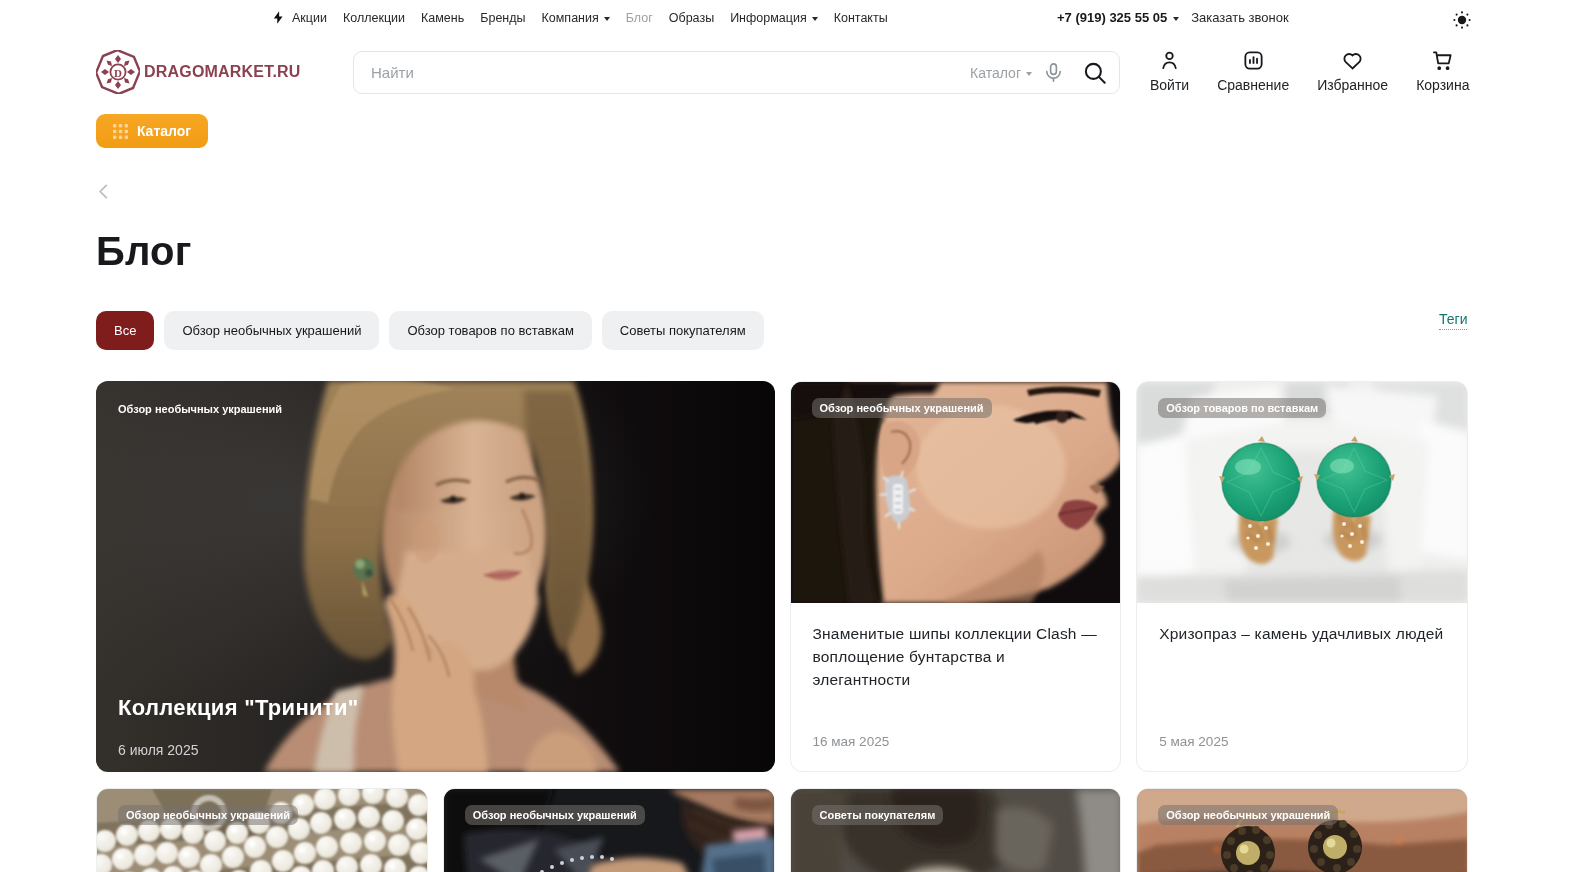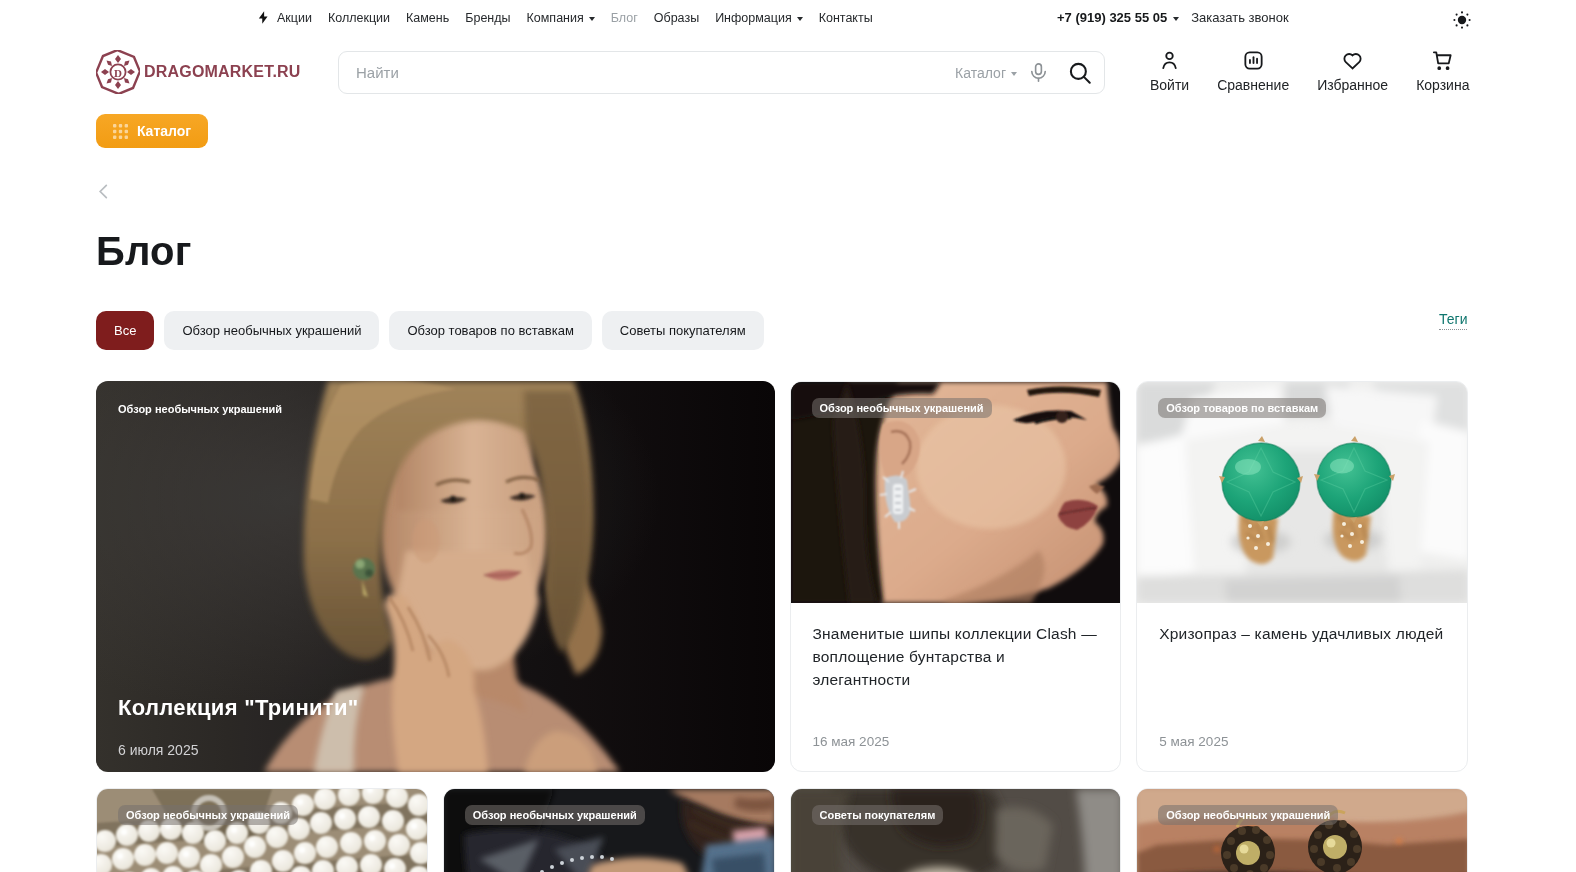--- a/index.html
+++ b/index.html
@@ -2,35 +2,35 @@
 <html lang="ru"><head>
 <meta charset="utf-8">
 <title>Блог</title>
 <style>
   * { margin:0; padding:0; box-sizing:border-box; }
   html,body { width:1576px; height:872px; overflow:hidden; background:#fff;
     font-family:"Liberation Sans", sans-serif; color:#1d2023; }
   .page { position:relative; width:1576px; height:872px; }
 
   
-  .topnav { position:absolute; top:10px; left:256px; display:flex; align-items:center;
+  .topnav { position:absolute; top:10px; left:271px; display:flex; align-items:center;
     font-size:12.5px; color:#26292c; }
   .topnav a { color:#26292c; text-decoration:none; margin-right:16px; display:flex; align-items:center; }
   .topnav a.muted { color:#9aa0a5; }
   .caret { display:inline-block; width:0; height:0; border-left:3.5px solid transparent;
     border-right:3.5px solid transparent; border-top:4px solid #26292c; margin-left:5px; margin-top:2px;}
   .topright { position:absolute; top:10px; left:1057px; display:flex; align-items:center; font-size:13px; }
   .topright .phone { font-weight:700; color:#17191b; }
   .topright .callback { margin-left:12px; color:#26292c; }
   .sun { position:absolute; top:10px; left:1452px; width:20px; height:20px; }
 
   
   .logo { position:absolute; top:50px; left:96px; display:flex; align-items:center; }
   .logo-name { font-size:16px; font-weight:700; color:#8c4150; letter-spacing:.2px; margin-left:4px; }
-  .search { position:absolute; top:51px; left:338px; width:767px; height:43px;
+  .search { position:absolute; top:51px; left:353px; width:767px; height:43px;
     border:1px solid #e3e6e8; border-radius:9px; background:#fff; display:flex; align-items:center; }
   .search .ph { color:#9ba1a6; font-size:15px; margin-left:17px; flex:1; }
   .search .cat { color:#9ba1a6; font-size:14px; display:flex; align-items:center; margin-right:10px;}
   .search .cat .caret { border-top-color:#9ba1a6; }
   .hicons { position:absolute; top:49px; left:1150px; display:flex; gap:28px; }
   .hicon { display:flex; flex-direction:column; align-items:center; }
   .hicon .lbl { font-size:14px; color:#212427; margin-top:5px; }
 
   
   .catbtn { position:absolute; top:114px; left:96px; width:112px; height:34px; border-radius:9px;

